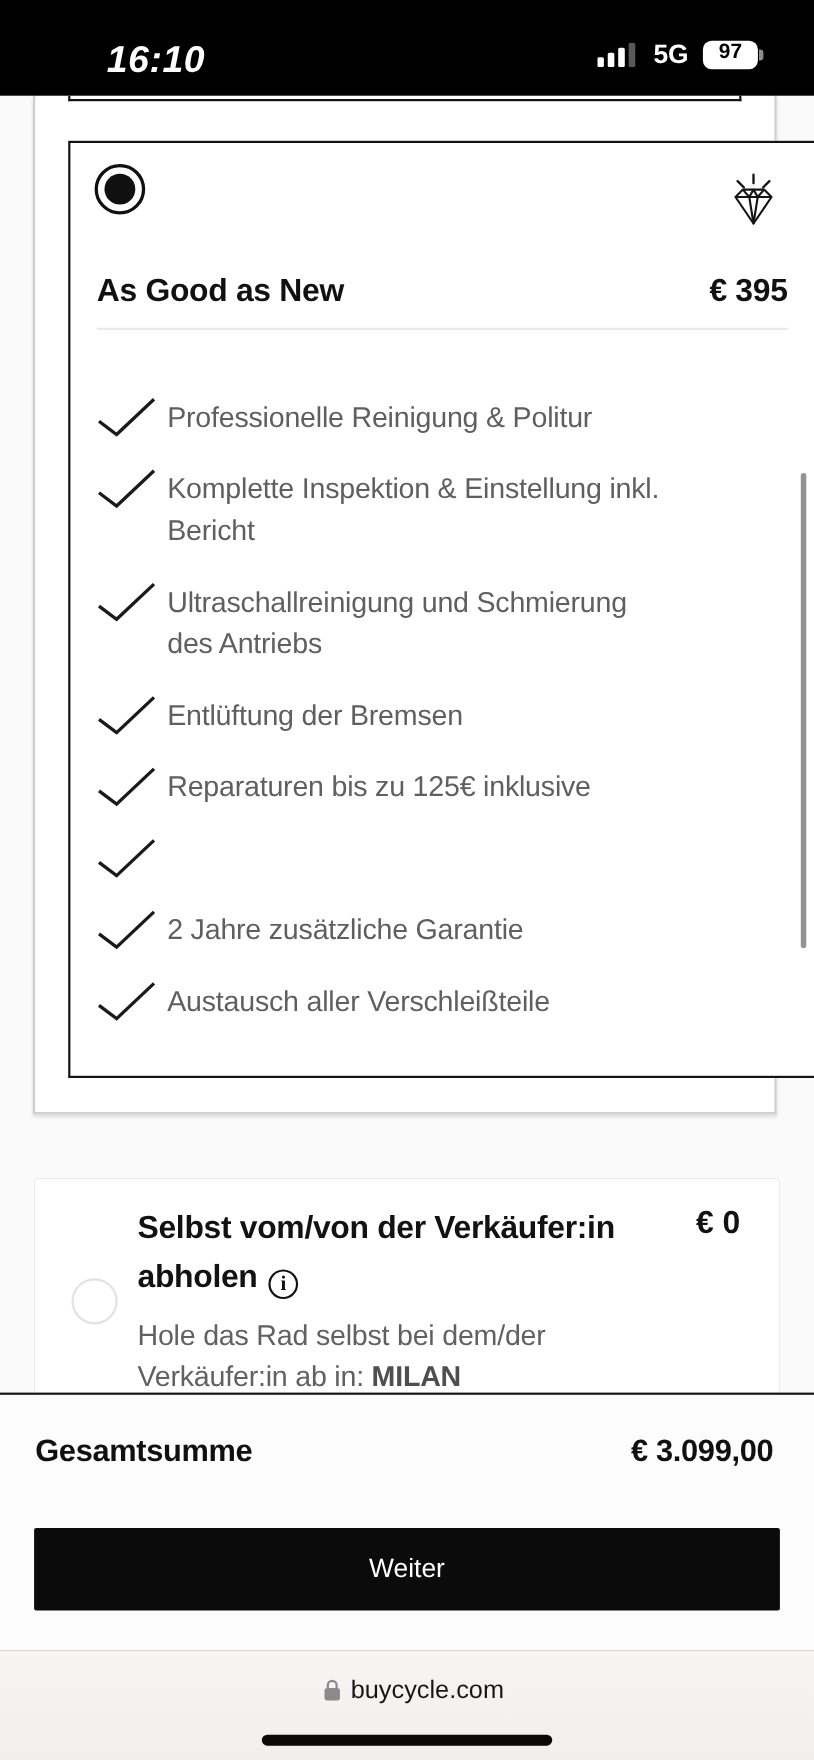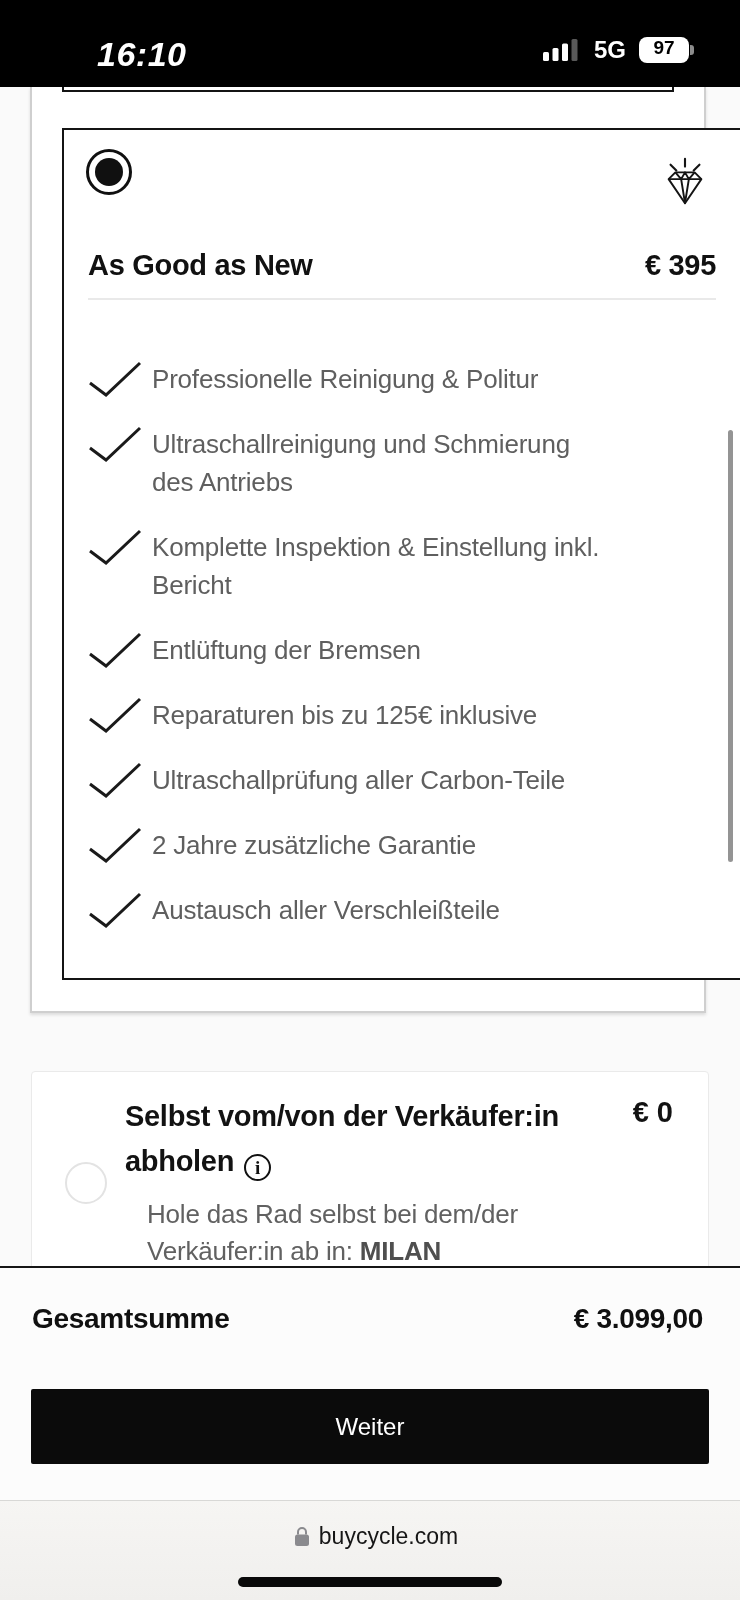--- a/index.html
+++ b/index.html
@@ -40,21 +40,21 @@
   .pickup-card{position:absolute;left:31px;top:1071px;width:678px;height:215px;background:#fff;
     border:1px solid #eaeaea;border-radius:4px;box-sizing:border-box;z-index:1;}
   .radio-unselected{position:absolute;left:33px;top:90px;width:42px;height:42px;border:2.5px solid #e3e3e3;
     border-radius:50%;box-sizing:border-box;background:#fff;}
   .pickup-title{position:absolute;left:93px;top:22px;width:510px;font-size:29px;font-weight:700;
     line-height:45px;color:#121212;letter-spacing:-.3px;}
   .info-icon{display:inline-flex;width:27px;height:27px;border:2px solid #111;border-radius:50%;box-sizing:border-box;
     align-items:center;justify-content:center;font-family:"Liberation Serif","DejaVu Serif",serif;
     font-size:19px;font-weight:600;line-height:1;margin-left:10px;vertical-align:-3px;}
   .pickup-price{position:absolute;right:35px;top:24px;font-size:29px;font-weight:700;color:#121212;}
-  .pickup-desc{position:absolute;left:93px;top:124px;font-size:26px;line-height:37px;color:#616161;white-space:nowrap;letter-spacing:-.2px;margin-left:22px;}
+  .pickup-desc{position:absolute;left:93px;top:124px;font-size:26px;line-height:37px;color:#616161;white-space:nowrap;letter-spacing:-.2px;}
   .pickup-desc .loc{color:#4f4f4f;font-weight:700;margin-left:7px;}
   
   .summary-bar{position:absolute;left:0;top:1266px;width:740px;height:234px;background:#fcfcfc;
     border-top:2.5px solid #161616;box-sizing:border-box;z-index:10;}
   .summary-row{position:absolute;left:32px;right:37px;top:29px;display:flex;justify-content:space-between;
     font-size:28px;font-weight:700;color:#101010;letter-spacing:-.3px;line-height:44px;}
   .cta-button{position:absolute;left:31px;top:121px;width:678px;height:75px;background:#0b0b0b;color:#fff;
     font-size:24px;font-family:inherit;border:none;border-radius:2px;display:flex;align-items:center;justify-content:center;cursor:pointer;}
   
   .safari-bar{position:absolute;left:0;top:1500px;width:740px;height:100px;
@@ -118,45 +118,44 @@
       <li class="feature-item">
         <svg class="check" viewBox="0 0 54 37" xmlns="http://www.w3.org/2000/svg">
           <polyline points="2,22 18,34 52,2" fill="none" stroke="#1a1a1a" stroke-width="3"></polyline>
         </svg>
         <span class="feature-text">Professionelle Reinigung &amp; Politur</span>
       </li>
       <li class="feature-item">
         <svg class="check" viewBox="0 0 54 37" xmlns="http://www.w3.org/2000/svg">
           <polyline points="2,22 18,34 52,2" fill="none" stroke="#1a1a1a" stroke-width="3"></polyline>
         </svg>
-        <span class="feature-text">Ultraschallreinigung und Schmierung<br>des Antriebs</span>
+        <span class="feature-text">Komplette Inspektion &amp; Einstellung inkl.<br>Bericht</span>
       </li>
       <li class="feature-item">
         <svg class="check" viewBox="0 0 54 37" xmlns="http://www.w3.org/2000/svg">
           <polyline points="2,22 18,34 52,2" fill="none" stroke="#1a1a1a" stroke-width="3"></polyline>
         </svg>
-        <span class="feature-text">Komplette Inspektion &amp; Einstellung inkl.<br>Bericht</span>
+        <span class="feature-text">Ultraschallreinigung und Schmierung<br>des Antriebs</span>
       </li>
       <li class="feature-item">
         <svg class="check" viewBox="0 0 54 37" xmlns="http://www.w3.org/2000/svg">
           <polyline points="2,22 18,34 52,2" fill="none" stroke="#1a1a1a" stroke-width="3"></polyline>
         </svg>
         <span class="feature-text">Entlüftung der Bremsen</span>
       </li>
       <li class="feature-item">
         <svg class="check" viewBox="0 0 54 37" xmlns="http://www.w3.org/2000/svg">
           <polyline points="2,22 18,34 52,2" fill="none" stroke="#1a1a1a" stroke-width="3"></polyline>
         </svg>
         <span class="feature-text">Reparaturen bis zu 125€ inklusive</span>
       </li>
       <li class="feature-item">
         <svg class="check" viewBox="0 0 54 37" xmlns="http://www.w3.org/2000/svg">
           <polyline points="2,22 18,34 52,2" fill="none" stroke="#1a1a1a" stroke-width="3"></polyline>
         </svg>
-        <span class="feature-text">Ultraschallprüfung aller Carbon-Teile</span>
       </li>
       <li class="feature-item">
         <svg class="check" viewBox="0 0 54 37" xmlns="http://www.w3.org/2000/svg">
           <polyline points="2,22 18,34 52,2" fill="none" stroke="#1a1a1a" stroke-width="3"></polyline>
         </svg>
         <span class="feature-text">2 Jahre zusätzliche Garantie</span>
       </li>
       <li class="feature-item">
         <svg class="check" viewBox="0 0 54 37" xmlns="http://www.w3.org/2000/svg">
           <polyline points="2,22 18,34 52,2" fill="none" stroke="#1a1a1a" stroke-width="3"></polyline>

